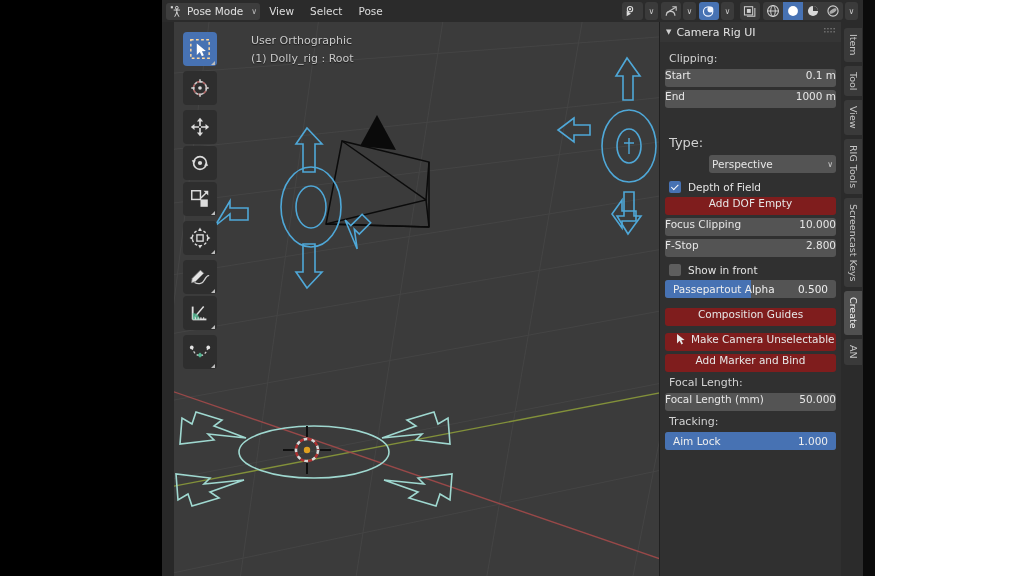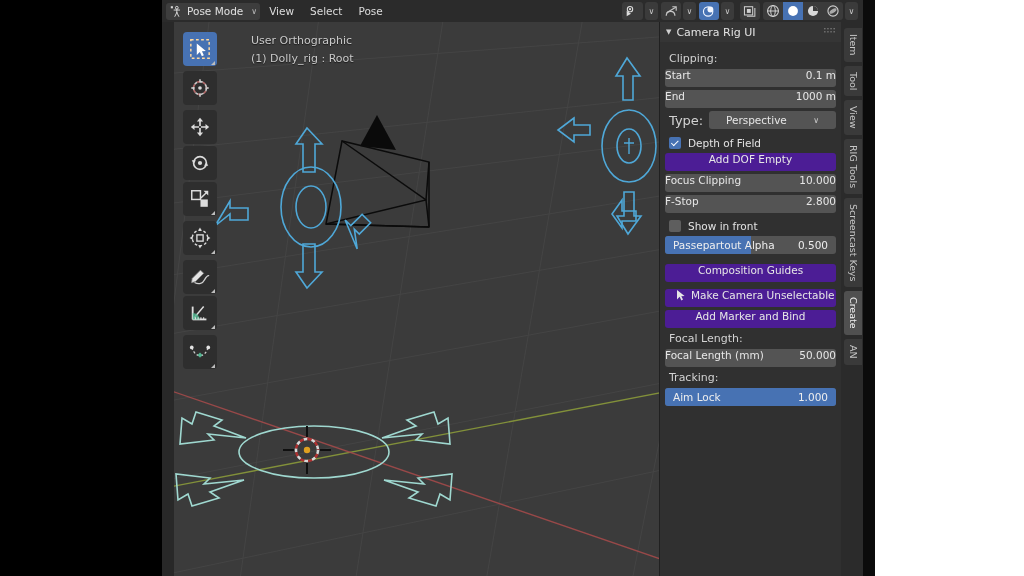--- a/index.html
+++ b/index.html
@@ -44,26 +44,26 @@
   .tool .corner { position:absolute; right:2px; bottom:1px; width:0; height:0; border-left:4px solid transparent; border-bottom:4px solid #bdbdbd; }
 
   
   .sidepanel { position:absolute; left:497px; top:22px; width:182px; height:554px; background:#303030; border-left:1px solid #202020; }
   .panel-hdr { height:20px; display:flex; align-items:center; padding:0 6px; color:#e3e3e3; font-size:11px; background:#353535; }
   .panel-hdr .tri { margin-right:5px; font-size:7px; color:#d0d0d0; }
   .grip { margin-left:auto; width:11px; height:8px; opacity:.55; }
   .panel-body { padding:6px 5px 0 5px; }
   .sect-label { color:#d2d2d2; font-size:11px; margin:4px 0 4px 4px; }
   .row { height:18px; background:#545454; border-radius:3px; display:flex; align-items:flex-start; justify-content:space-between; padding:0 0; margin-bottom:3px; color:#e6e6e6; font-size:10.5px; }
-  .row.btn { justify-content:center; background:#4c1d95; }
+  .row.btn { justify-content:center; background:#7f1d1d; }
   .row.btn.withicon { justify-content:flex-start; padding-left:10px; }
   .row .v { color:#e6e6e6; }
   .type-row { display:flex; align-items:center; margin-bottom:4px; }
   .type-row .lbl { color:#d2d2d2; font-size:13px; width:44px; padding-left:4px; }
-  .dropdown { flex:1; height:18px; background:#545454; border-radius:3px; display:flex; align-items:center; padding:0 17px; color:#e6e6e6; font-size:10.5px; }
+  .dropdown { flex:1; height:18px; background:#545454; border-radius:3px; display:flex; align-items:center; padding:0 3px; color:#e6e6e6; font-size:10.5px;margin-top:44px; }
   .dropdown .c { margin-left:auto; font-size:8px; opacity:.8; }
   .chk-row { display:flex; align-items:center; height:19px; margin-bottom:1px; padding-left:4px; }
   .chk { width:12px; height:12px; border-radius:2px; background:#5e5e5e; margin-right:7px; flex:none; }
   .chk.on { background:#4772b3; display:flex; align-items:center; justify-content:center; }
   .chk.on::after { content:""; width:6px; height:3px; border-left:1.6px solid #fff; border-bottom:1.6px solid #fff; transform:rotate(-45deg) translate(0px,-1px); }
   .chk-lbl { color:#e3e3e3; font-size:10.5px; }
   .slider { position:relative; height:18px; background:#545454; border-radius:3px; margin-bottom:3px; overflow:hidden; }
   .slider .fill { position:absolute; left:0; top:0; bottom:0; background:#4772b3; }
   .slider .txt { position:relative; height:100%; display:flex; align-items:center; justify-content:space-between; padding:0 8px; color:#eee; font-size:10.5px;gap:20px; }
   .slider.full .fill { width:100%; }

